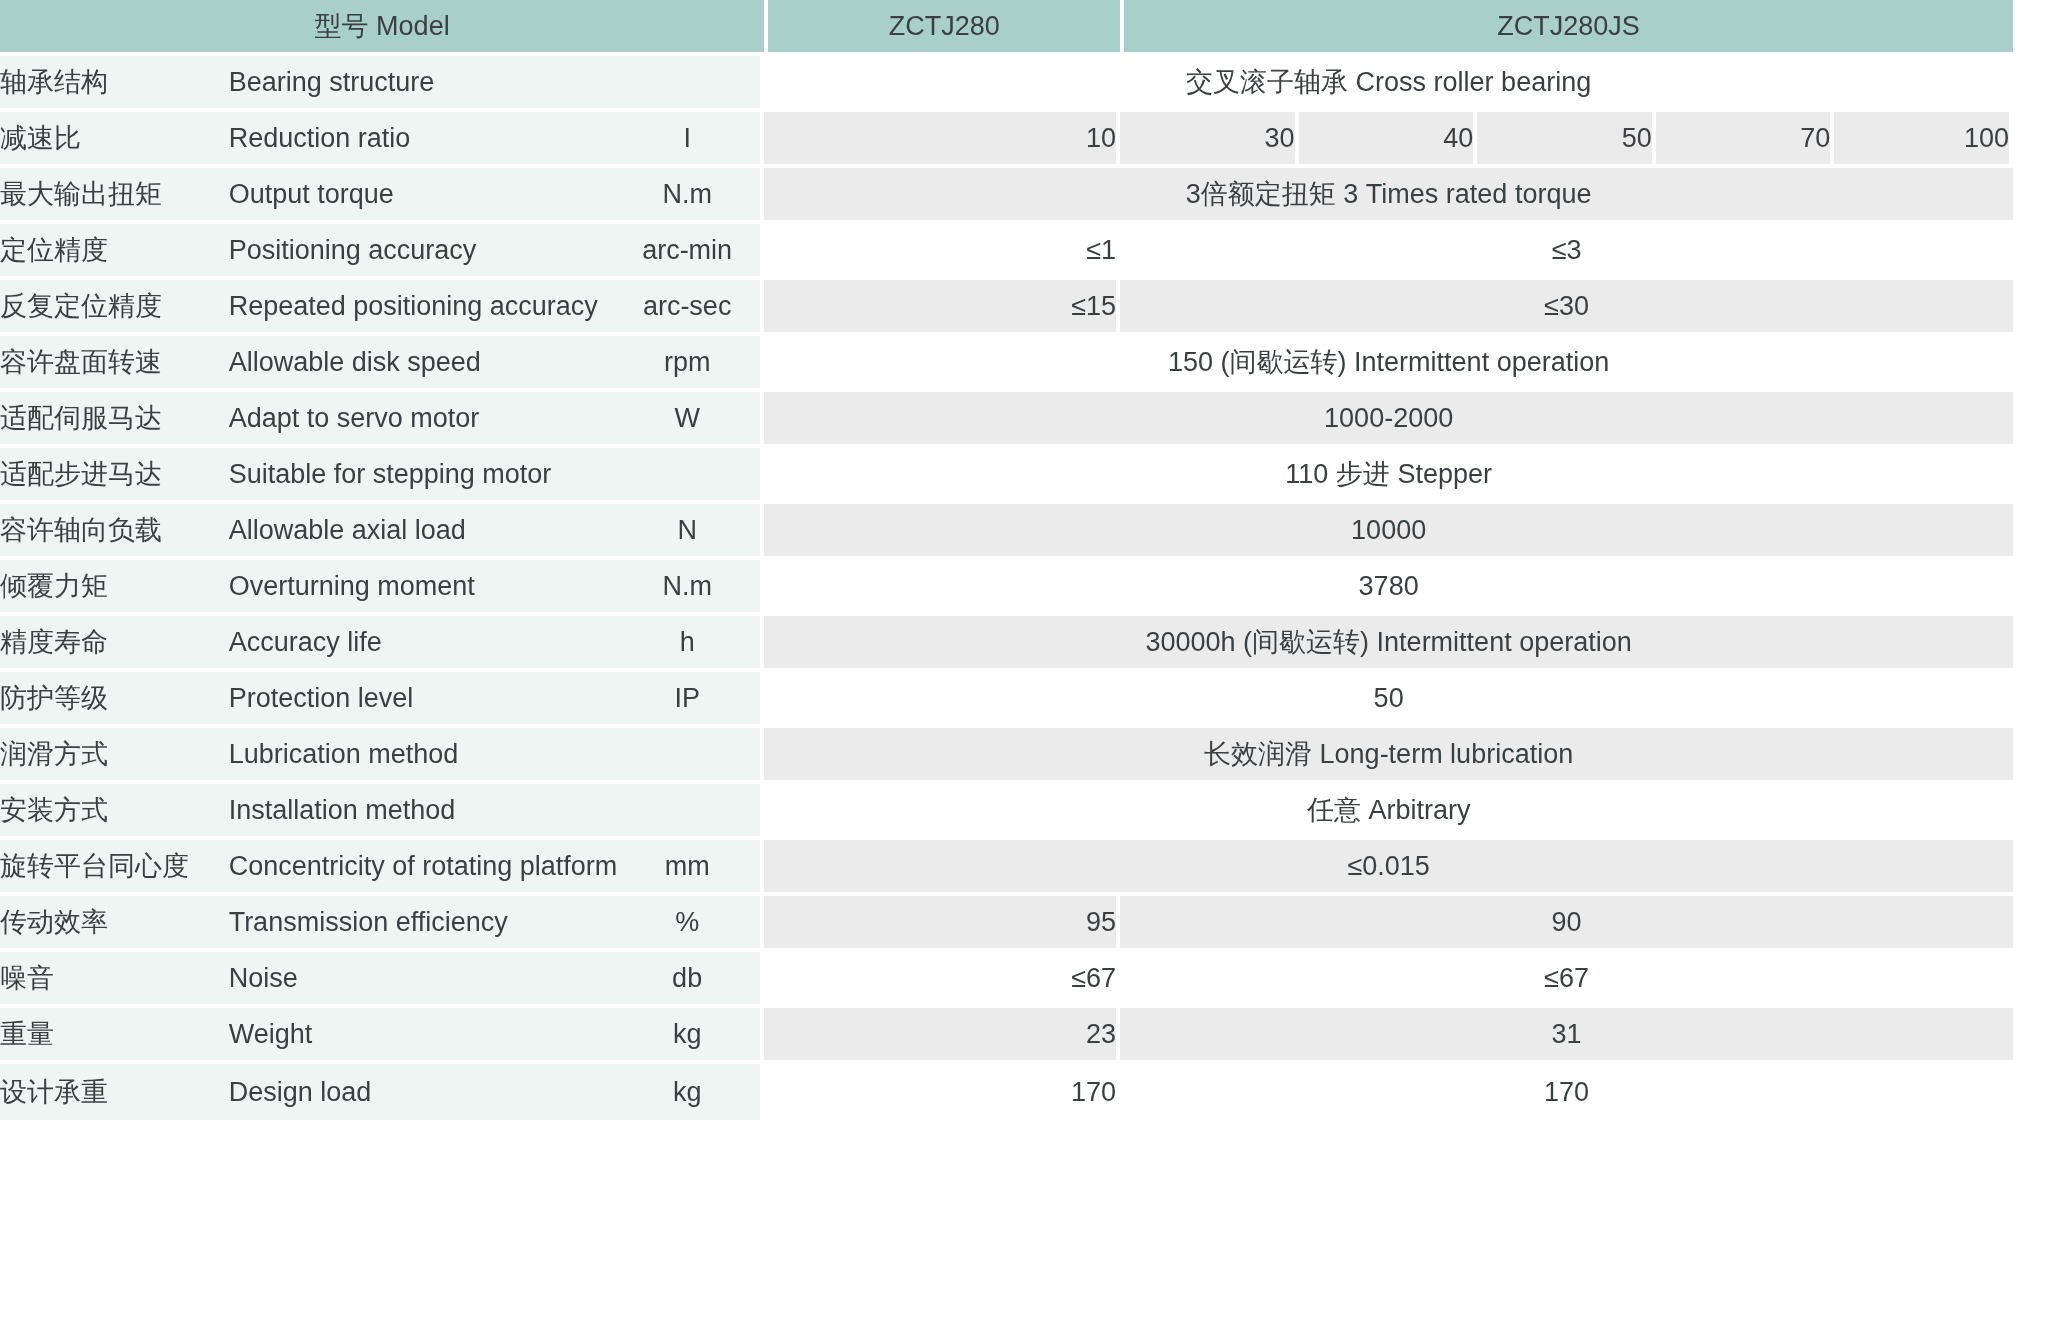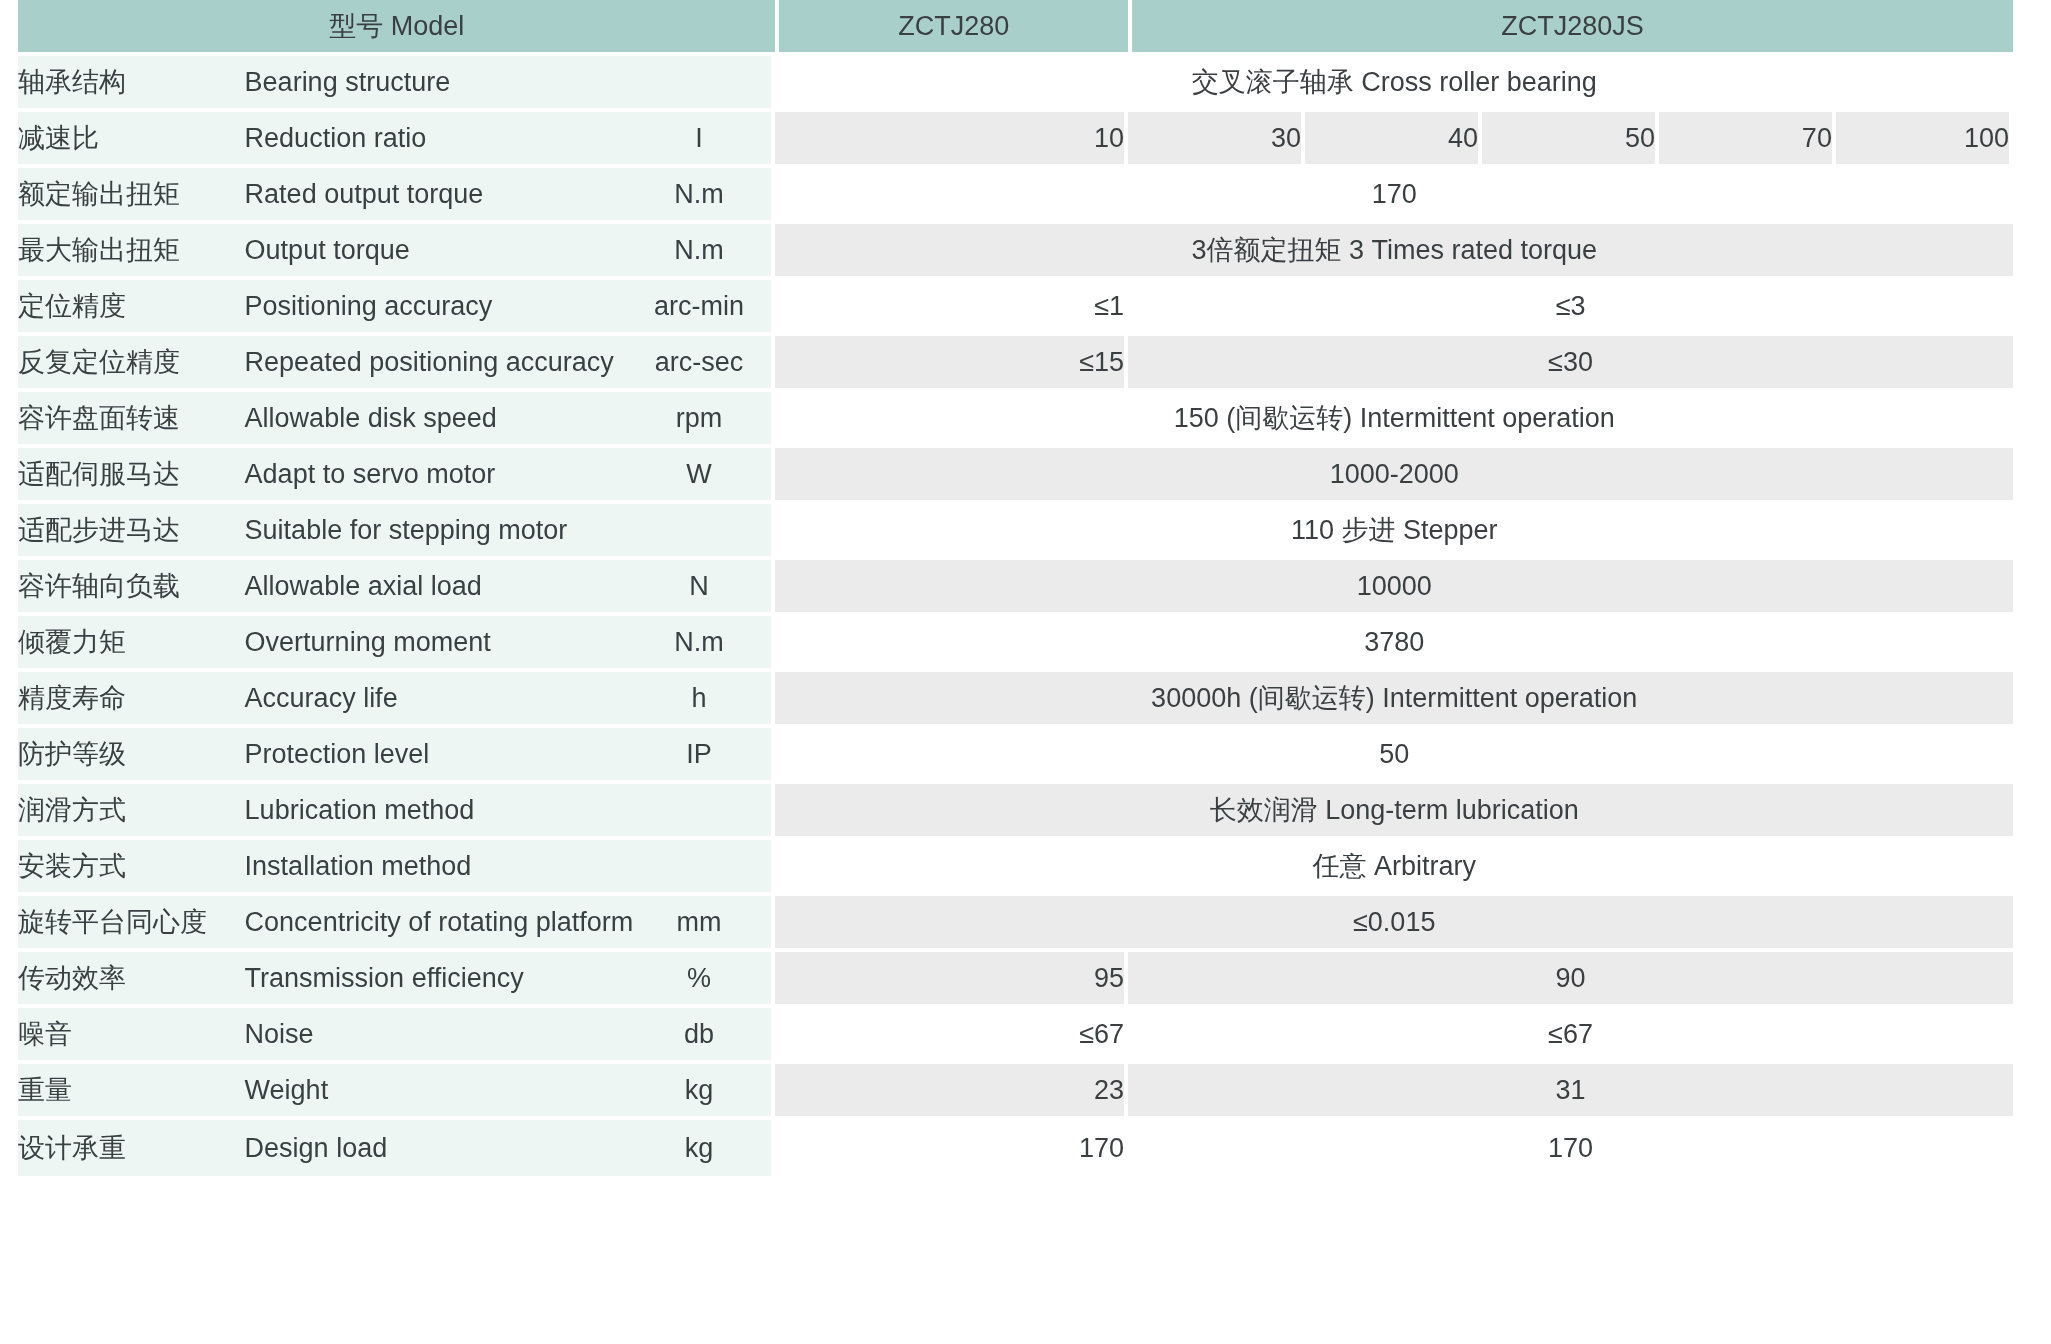--- a/index.html
+++ b/index.html
@@ -7,21 +7,20 @@
     width:2051px;height:1344px;
     background:#ffffff;
     font-family:"Liberation Sans","DejaVu Sans",sans-serif;
     -webkit-font-smoothing:antialiased;
   }
   #spec-table{
     width:2013px;
     border-collapse:separate;
     border-spacing:0;
     table-layout:fixed;
-    padding-left:18px;
   }
   
   .hdr td{
     height:60px;
     background:var(--teal);
     color:#2f3436;
     font-size:30px;
     text-align:center;
     vertical-align:middle;
     border-bottom:4px solid #fff;
@@ -107,26 +106,20 @@
         <td class="en">Reduction ratio</td>
         <td class="unit">I</td>
         <td class="val gap shade">10</td>
         <td class="val gap shade">30</td>
         <td class="val gap shade">40</td>
         <td class="val gap shade">50</td>
         <td class="val gap shade">70</td>
         <td class="val gap shade">100</td>
       </tr>
       <tr>
-        <td class="cn">额定输出扭矩</td>
-        <td class="en">Rated output torque</td>
-        <td class="unit">N.m</td>
-        <td class="val plain" colspan="6">170</td>
-      </tr>
-      <tr>
         <td class="cn">最大输出扭矩</td>
         <td class="en">Output torque</td>
         <td class="unit">N.m</td>
         <td class="val shade" colspan="6">3倍额定扭矩 3 Times rated torque</td>
       </tr>
       <tr>
         <td class="cn">定位精度</td>
         <td class="en">Positioning accuracy</td>
         <td class="unit">arc-min</td>
         <td class="val gap plain">≤1</td>

